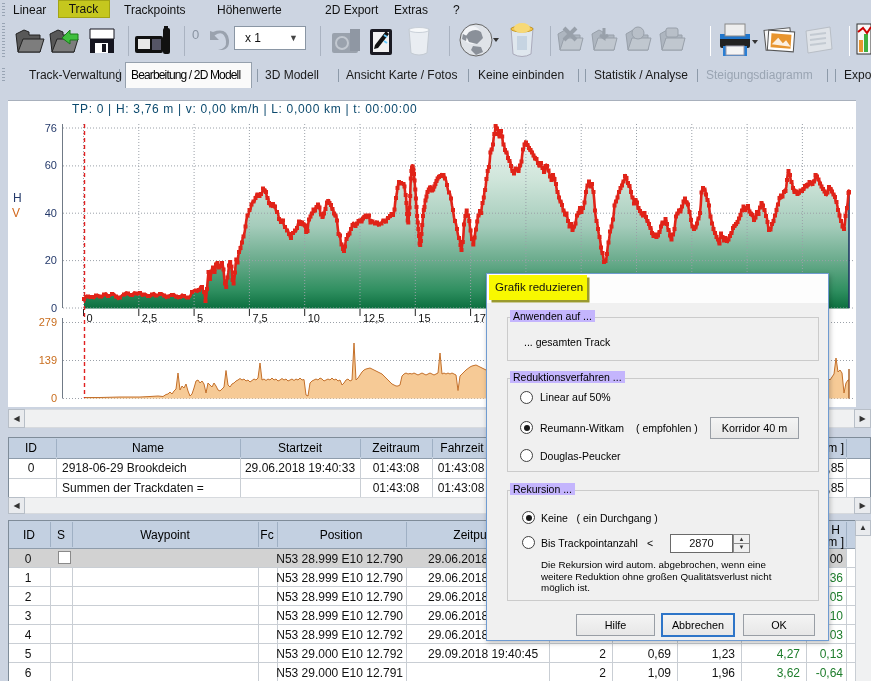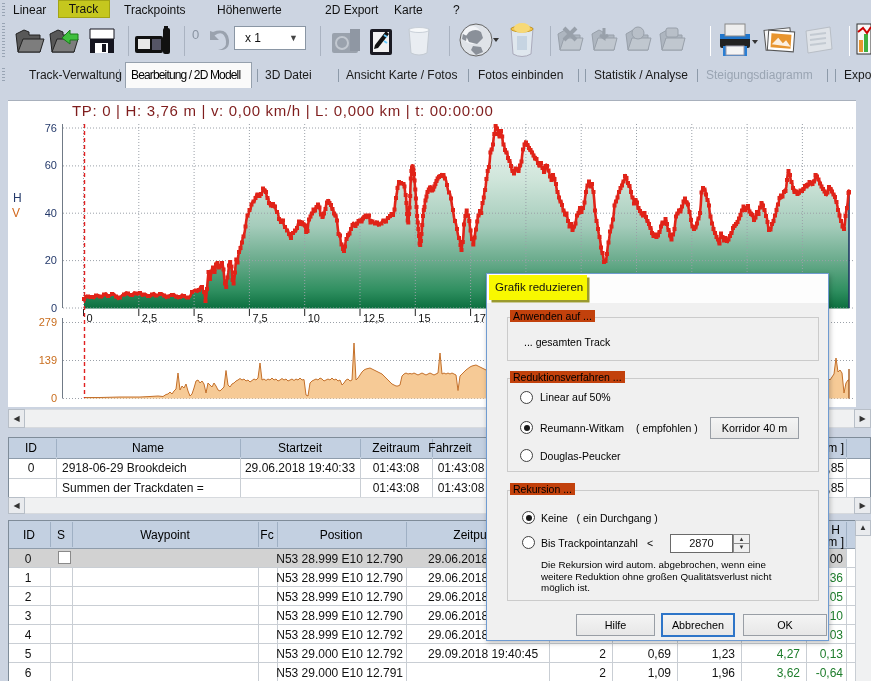--- a/index.html
+++ b/index.html
@@ -10,36 +10,36 @@
 .tabsep{position:absolute;top:69px;width:1px;height:13px;background:#8d9aa9}
 .tab{position:absolute;top:68px;font-size:12px;color:#1a1a1a;white-space:nowrap}
 .hdrcell{position:absolute;font-size:12px;color:#000;white-space:nowrap}
 .vline{position:absolute;width:1px}
 .hline{position:absolute;height:1px}
 .cell{position:absolute;font-size:12px;white-space:nowrap}
 .green{color:#1e7d2c}
 .sb{position:absolute;background:#f0f1f2;border:1px solid #d7dade}
 .sbtn{position:absolute;width:17px;background:#e9ebee;border:1px solid #b7bec7;color:#333;text-align:center;font-size:8px}
 .gb{position:absolute;border:1px solid #cbcbcb}
-.gbl{position:absolute;background:#c2410c;padding:0 3px;font-size:10.5px;color:#000;white-space:nowrap}
+.gbl{position:absolute;background:#c4b5fd;padding:0 3px;font-size:10.5px;color:#000;white-space:nowrap}
 .radio{position:absolute;width:13px;height:13px;border-radius:50%;border:1px solid #404040;background:#fff}
 .radio.on::after{content:"";position:absolute;left:2.5px;top:2.5px;width:6px;height:6px;border-radius:50%;background:#1a1a1a}
 .rlbl{position:absolute;font-size:10.5px;color:#000;white-space:nowrap}
 .btn{position:absolute;background:linear-gradient(#f4f4f4,#e7e7e7);border:1px solid #999ea5;text-align:center;font-size:10.8px;color:#000}
 </style></head>
 <body>
 
 <div class="abs" style="left:0;top:0;width:871px;height:19px;background:#ccd4e1">
   <div class="grip" style="top:3px;height:13px"></div>
   <span class="abs" style="left:13px;top:3px">Linear</span>
   <div class="abs" style="left:57.5px;top:0;width:52px;height:18px;background:#c5c71e;border:1px solid #a3a414;text-align:center;line-height:16px">Track</div>
   <span class="abs" style="left:124px;top:3px">Trackpoints</span>
   <span class="abs" style="left:217px;top:3px">Höhenwerte</span>
   <span class="abs" style="left:325px;top:3px">2D Export</span>
-  <span class="abs" style="left:394px;top:3px">Karte</span>
+  <span class="abs" style="left:394px;top:3px">Extras</span>
   <span class="abs" style="left:453px;top:3px">?</span>
 </div>
 
 <div class="abs" style="left:0;top:19px;width:871px;height:43px;background:#ccd4e1">
   <div class="grip" style="top:4px;height:35px"></div>
   <div class="sep" style="left:128px;top:7px;height:30px"></div>
   <div class="sep" style="left:184px;top:7px;height:30px"></div>
   <span class="abs" style="left:192px;top:8px;color:#8a94a2;font-size:13px">0</span>
   <div class="abs" style="left:234px;top:7px;width:72px;height:24px;background:#fff;border:1px solid #8a96a4;font-size:12px;line-height:22px;padding-left:10px">x 1<span style="position:absolute;right:7px;top:0;color:#444;font-size:9px">▼</span></div>
   <div class="sep" style="left:320px;top:7px;height:30px"></div>
@@ -147,36 +147,36 @@
     <path d="M3 10 l5 -4 4 5 4 -6" stroke="#c00" stroke-width="2" fill="none"></path>
   </svg>
 
 <div class="abs" style="left:0;top:62px;width:871px;height:26px;background:#ccd4e1"></div>
 <div class="grip" style="top:68px;height:15px"></div>
 <span class="tab" style="left:29px">Track-Verwaltung</span>
 <div class="tabsep" style="left:119px"></div>
 <div class="abs" style="left:125px;top:62px;width:127px;height:26px;background:#fafafa;border:1px solid #95a0ad;border-bottom:none"></div>
 <span class="tab" style="left:131px;color:#000;letter-spacing:-0.85px">Bearbeitung / 2D Modell</span>
 <div class="tabsep" style="left:257px"></div>
-<span class="tab" style="left:265px">3D Datei</span>
+<span class="tab" style="left:265px">3D Modell</span>
 <div class="tabsep" style="left:338px"></div>
 <span class="tab" style="left:346px">Ansicht Karte / Fotos</span>
 <div class="tabsep" style="left:468px"></div>
-<span class="tab" style="left:478px">Fotos einbinden</span>
+<span class="tab" style="left:478px">Keine einbinden</span>
 <div class="tabsep" style="left:578px"></div>
 <div class="tabsep" style="left:585px"></div>
 <span class="tab" style="left:594px">Statistik / Analyse</span>
 <div class="tabsep" style="left:697px"></div>
 <span class="tab" style="left:706px;color:#9aa5b3">Steigungsdiagramm</span>
 <div class="tabsep" style="left:827px"></div>
 <div class="tabsep" style="left:835px"></div>
 <span class="tab" style="left:844px">Export</span>
 
 <div class="abs" style="left:8px;top:100px;width:848px;height:307px;background:#fff;border-top:1px solid #a8b0bc"></div>
-<div class="abs" style="left:72px;top:102px;font-size:15px;letter-spacing:0.68px;color:#7f1d1d;white-space:nowrap">TP: 0 | H: 3,76 m | v: 0,00 km/h | L: 0,000 km | t: 00:00:00</div>
+<div class="abs" style="left:72px;top:102px;font-size:12px;letter-spacing:0.68px;color:#0c4a6e;white-space:nowrap">TP: 0 | H: 3,76 m | v: 0,00 km/h | L: 0,000 km | t: 00:00:00</div>
 <svg width="848" height="306" viewBox="8 101 848 306" style="position:absolute;left:8px;top:101px">
 <defs>
 <linearGradient id="gg" x1="0" y1="124" x2="0" y2="309" gradientUnits="userSpaceOnUse">
 <stop offset="0" stop-color="#f3f9f5"></stop>
         <stop offset="0.3" stop-color="#cfe5da"></stop>
 <stop offset="0.55" stop-color="#a5ccbb"></stop>
         <stop offset="0.75" stop-color="#66a989"></stop>
 <stop offset="0.9" stop-color="#2f8f60"></stop>
         <stop offset="1" stop-color="#0b6e3e"></stop>
 </linearGradient>
@@ -284,21 +284,21 @@
 <div class="vline" style="left:720px;top:458px;height:40px;background:#c9ced4"></div>
 <div class="vline" style="left:792px;top:439px;height:18px;background:#9fb0c4"></div>
 <div class="vline" style="left:792px;top:458px;height:40px;background:#c9ced4"></div>
 <div class="vline" style="left:846px;top:439px;height:18px;background:#9fb0c4"></div>
 <div class="vline" style="left:846px;top:458px;height:40px;background:#c9ced4"></div>
 <div class="hline" style="left:9px;top:478px;width:861px;background:#c9ced4"></div>
 <div class="hdrcell" style="left:31px;top:441px;transform:translate(-50%,0)">ID</div>
 <div class="hdrcell" style="left:148px;top:441px;transform:translate(-50%,0)">Name</div>
 <div class="hdrcell" style="left:300px;top:441px;transform:translate(-50%,0)">Startzeit</div>
 <div class="hdrcell" style="left:396px;top:441px;transform:translate(-50%,0)">Zeitraum</div>
-<div class="hdrcell" style="left:450px;top:441px;transform:translate(-50%,0)">Fahrzeit</div>
+<div class="hdrcell" style="left:462px;top:441px;transform:translate(-50%,0)">Fahrzeit</div>
 <div class="hdrcell" style="left:844px;top:441px;transform:translate(-100%,0)">m ]</div>
 <div class="cell" style="left:31px;top:461px;transform:translate(-50%,0);">0</div>
 <div class="cell" style="left:62px;top:461px;">2918-06-29 Brookdeich</div>
 <div class="cell" style="left:300px;top:461px;transform:translate(-50%,0);">29.06.2018 19:40:33</div>
 <div class="cell" style="left:396px;top:461px;transform:translate(-50%,0);">01:43:08</div>
 <div class="cell" style="left:461px;top:461px;transform:translate(-50%,0);">01:43:08</div>
 <div class="cell" style="left:844px;top:461px;transform:translate(-100%,0);">,85</div>
 <div class="cell" style="left:62px;top:481px;">Summen der Trackdaten =</div>
 <div class="cell" style="left:396px;top:481px;transform:translate(-50%,0);">01:43:08</div>
 <div class="cell" style="left:461px;top:481px;transform:translate(-50%,0);">01:43:08</div>
@@ -411,13 +411,13 @@
 <div class="rlbl" style="left:541px;top:536.5px">Bis Trackpointanzahl</div>
 <div class="rlbl" style="left:647px;top:536.5px">&lt;</div>
 <div class="abs" style="left:670px;top:533.5px;width:63px;height:19px;background:#fff;border:1px solid #6a6a6a;font-size:11px;text-align:center;line-height:17px">2870</div>
 <div class="abs" style="left:733px;top:533.5px;width:17px;height:19px;background:#f0f0f0;border:1px solid #8a8a8a">
     <div style="position:absolute;left:0;top:0;width:100%;height:9px;border-bottom:1px solid #8a8a8a;font-size:6px;text-align:center;line-height:8px;color:#333">▲</div>
     <div style="position:absolute;left:0;bottom:0;width:100%;height:8px;font-size:6px;text-align:center;line-height:7px;color:#333">▼</div>
   </div>
 <div class="rlbl" style="left:541px;top:559px;font-size:9.8px;line-height:11.6px">Die Rekursion wird autom. abgebrochen, wenn eine<br>weitere Reduktion ohne großen Qualitätsverlust nicht<br>möglich ist.</div>
 <div class="btn" style="left:576px;top:614px;width:79px;height:22px;line-height:20px">Hilfe</div>
 <div class="btn" style="left:661px;top:613px;width:74px;height:24px;line-height:20px;border:2px solid #2e75c8">Abbrechen</div>
-<div class="btn" style="left:743px;top:614px;width:84px;height:22px;line-height:20px">OK</div>
+<div class="btn" style="left:743px;top:614px;width:72px;height:22px;line-height:20px">OK</div>
 
 </body></html>

